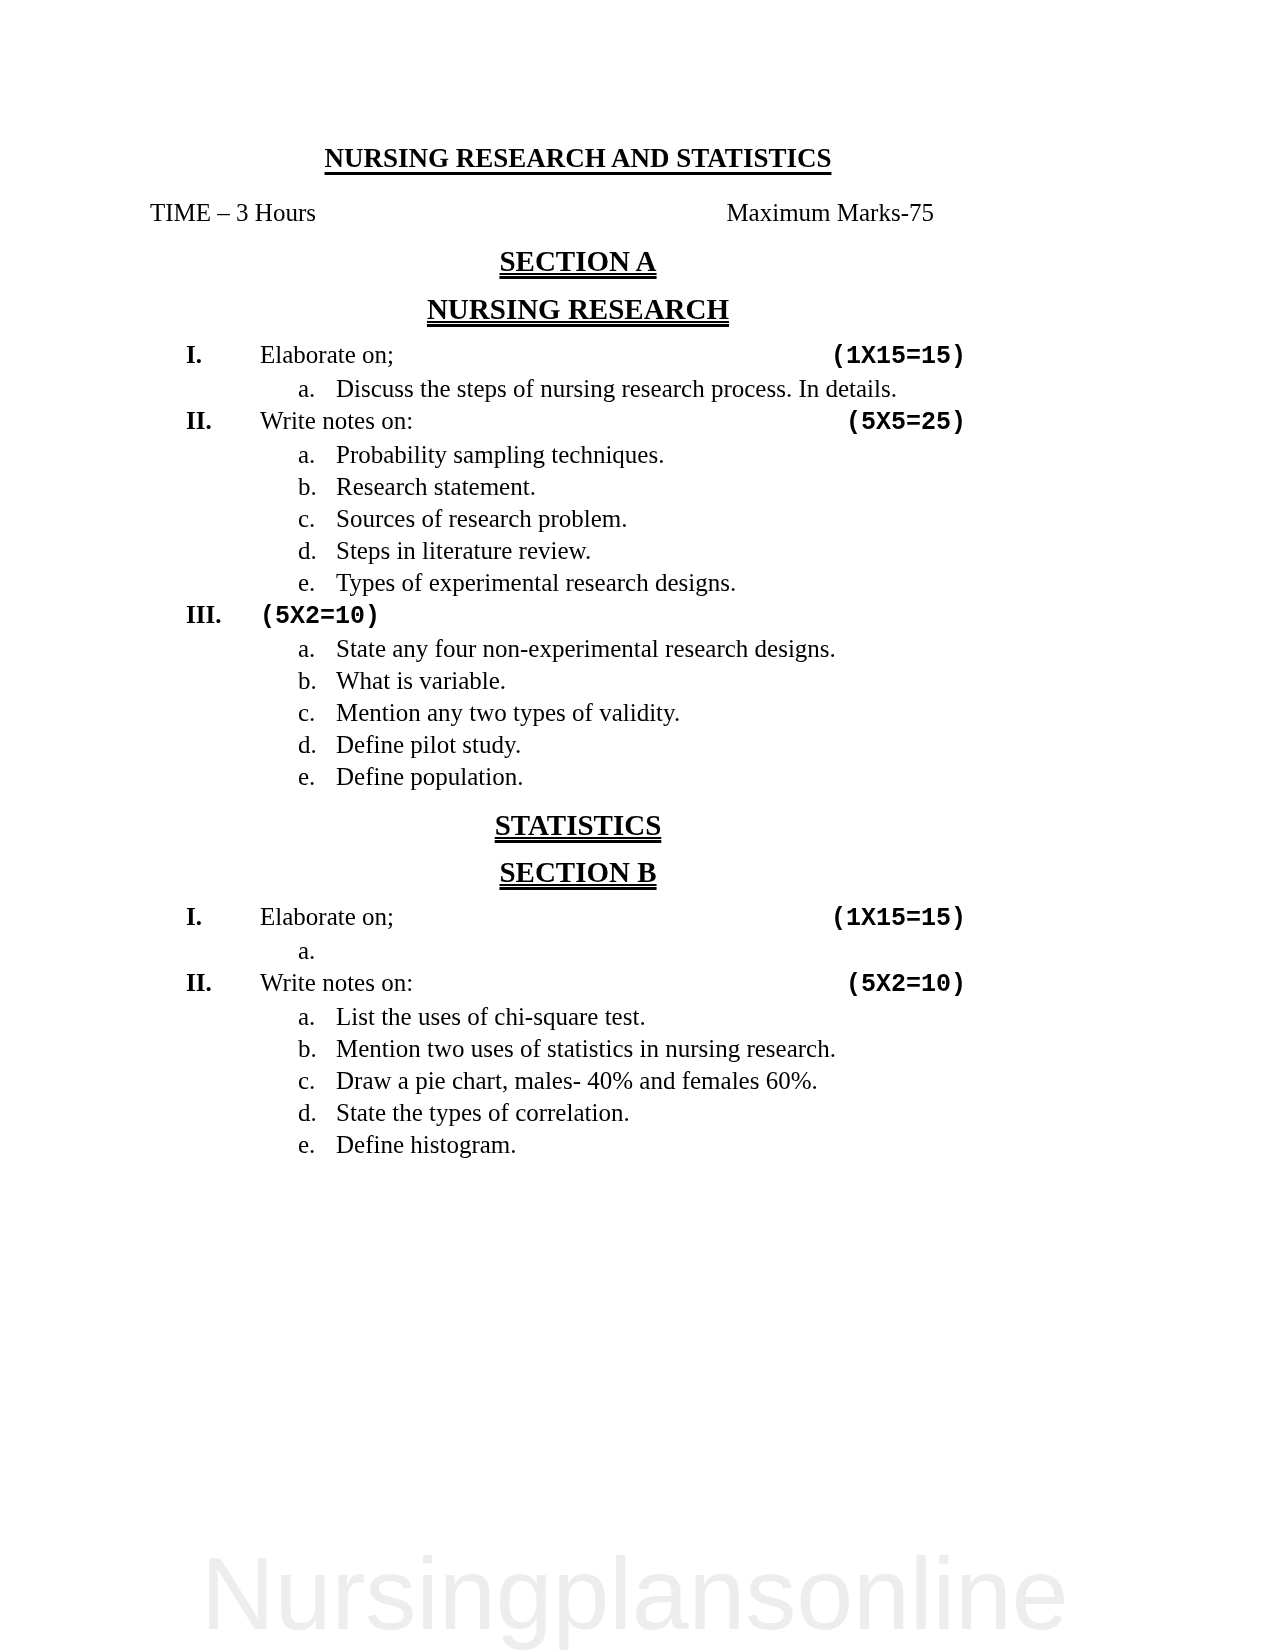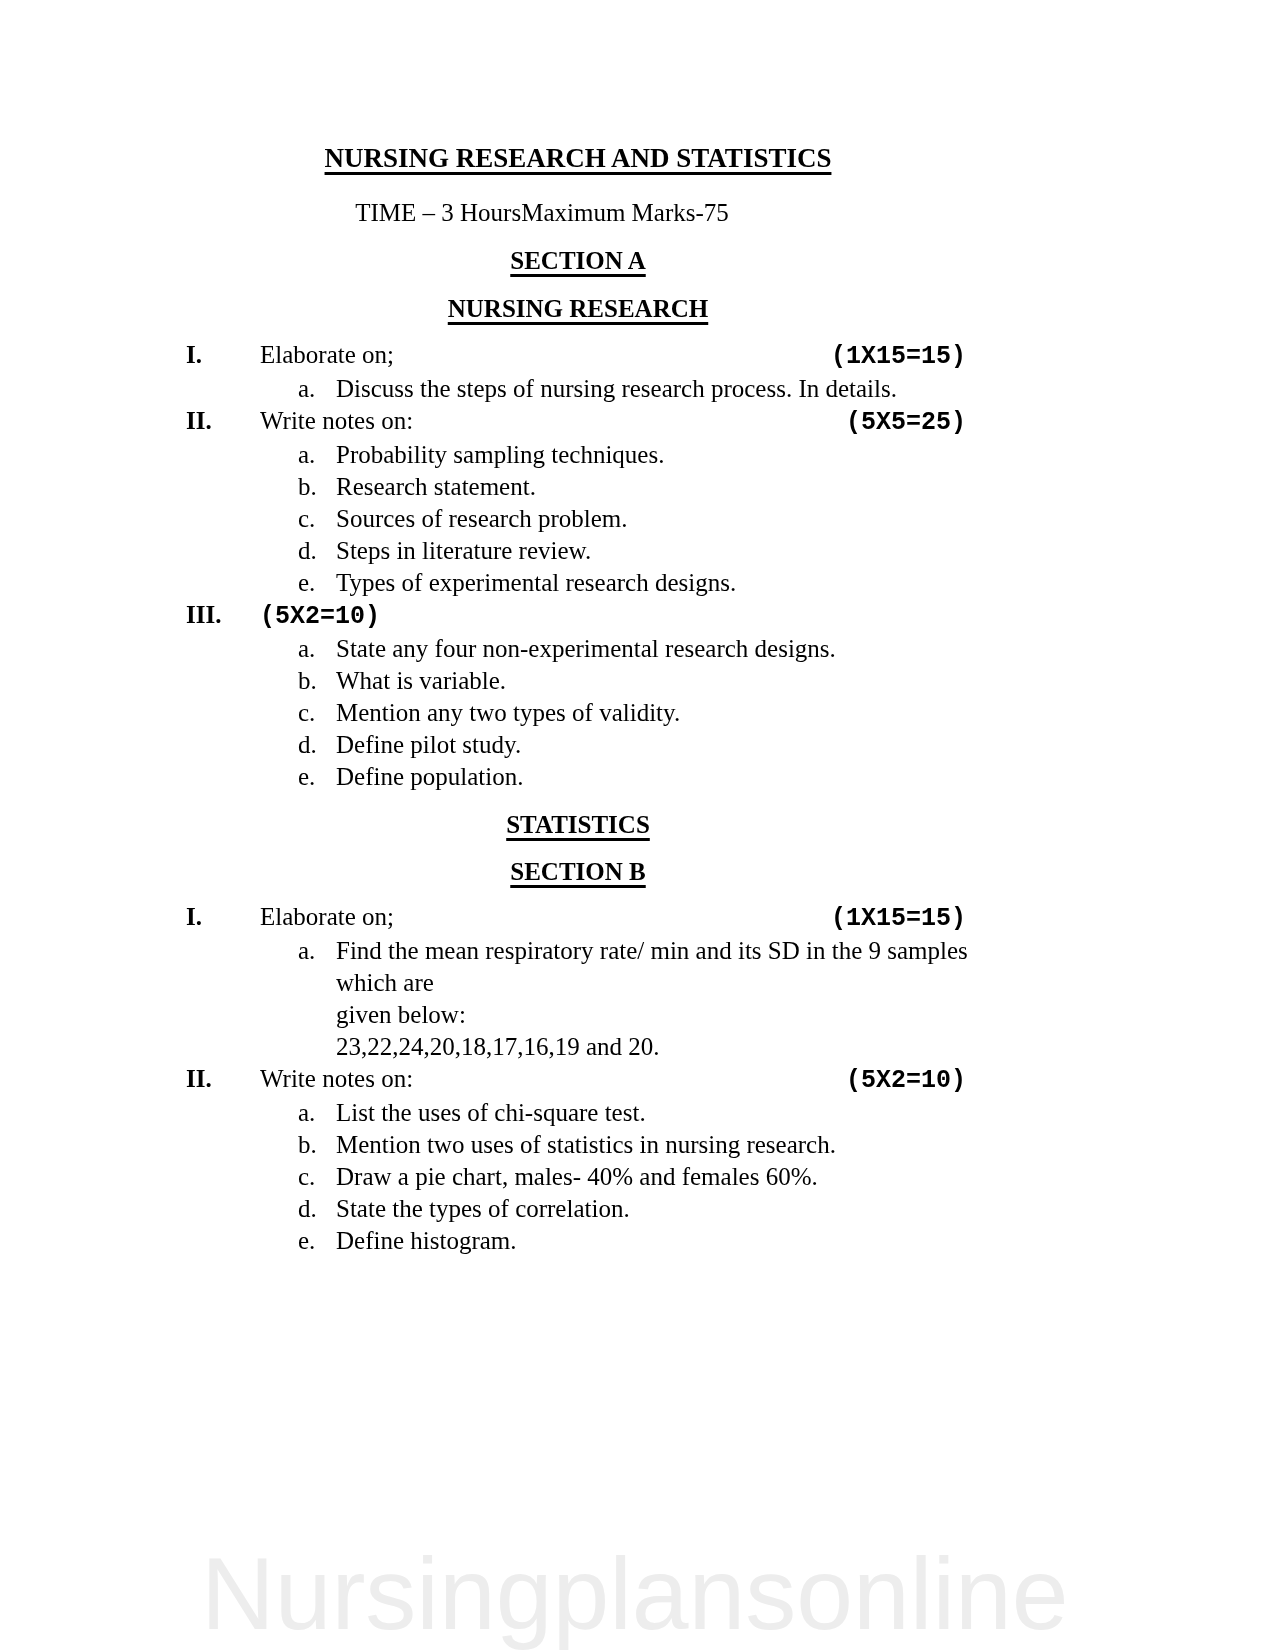--- a/index.html
+++ b/index.html
@@ -20,31 +20,32 @@
   }
   .title {
     margin: 141px 0 0 0;
     text-align: center;
     font-size: 27px;
     line-height: 34px;
     font-weight: 700;
   }
   .meta-row {
     display: flex;
-    justify-content: center;
+    justify-content: space-between;
     margin-top: 22px;
     padding: 0 222px 0 150px;
     line-height: 32px;
   }
   .section-heading {
     margin: 16px 0 0 0;
     text-align: center;
-    font-size: 25px;
+    font-size: 29px;
     line-height: 32px;
     font-weight: 700;
+    text-decoration: underline;
   }
   .qlist { margin-top: 14px; }
   .qlist-b { margin-top: 13px; }
   .q-row {
     display: flex;
     align-items: baseline;
     padding: 0 190px 0 186px;
     line-height: 32px;
   }
   .q-num   { flex: 0 0 74px; font-weight: 700; }
@@ -155,23 +156,20 @@
 
   <div class="qlist qlist-b">
 
     <div class="q-row">
       <span class="q-num">I.</span>
       <span class="q-prompt">Elaborate on;</span>
       <span class="q-marks">(1X15=15)</span>
     </div>
     <div class="s-row">
       <span class="s-letter">a.</span>
-      <span class="s-text">Find the mean respiratory rate/ min and its SD in the 9 samples which are
-given below:
-23,22,24,20,18,17,16,19 and 20.</span>
     </div>
 
     <div class="q-row">
       <span class="q-num">II.</span>
       <span class="q-prompt">Write notes on:</span>
       <span class="q-marks">(5X2=10)</span>
     </div>
     <div class="s-row">
       <span class="s-letter">a.</span>
       <span class="s-text">List the uses of chi-square test.</span>

